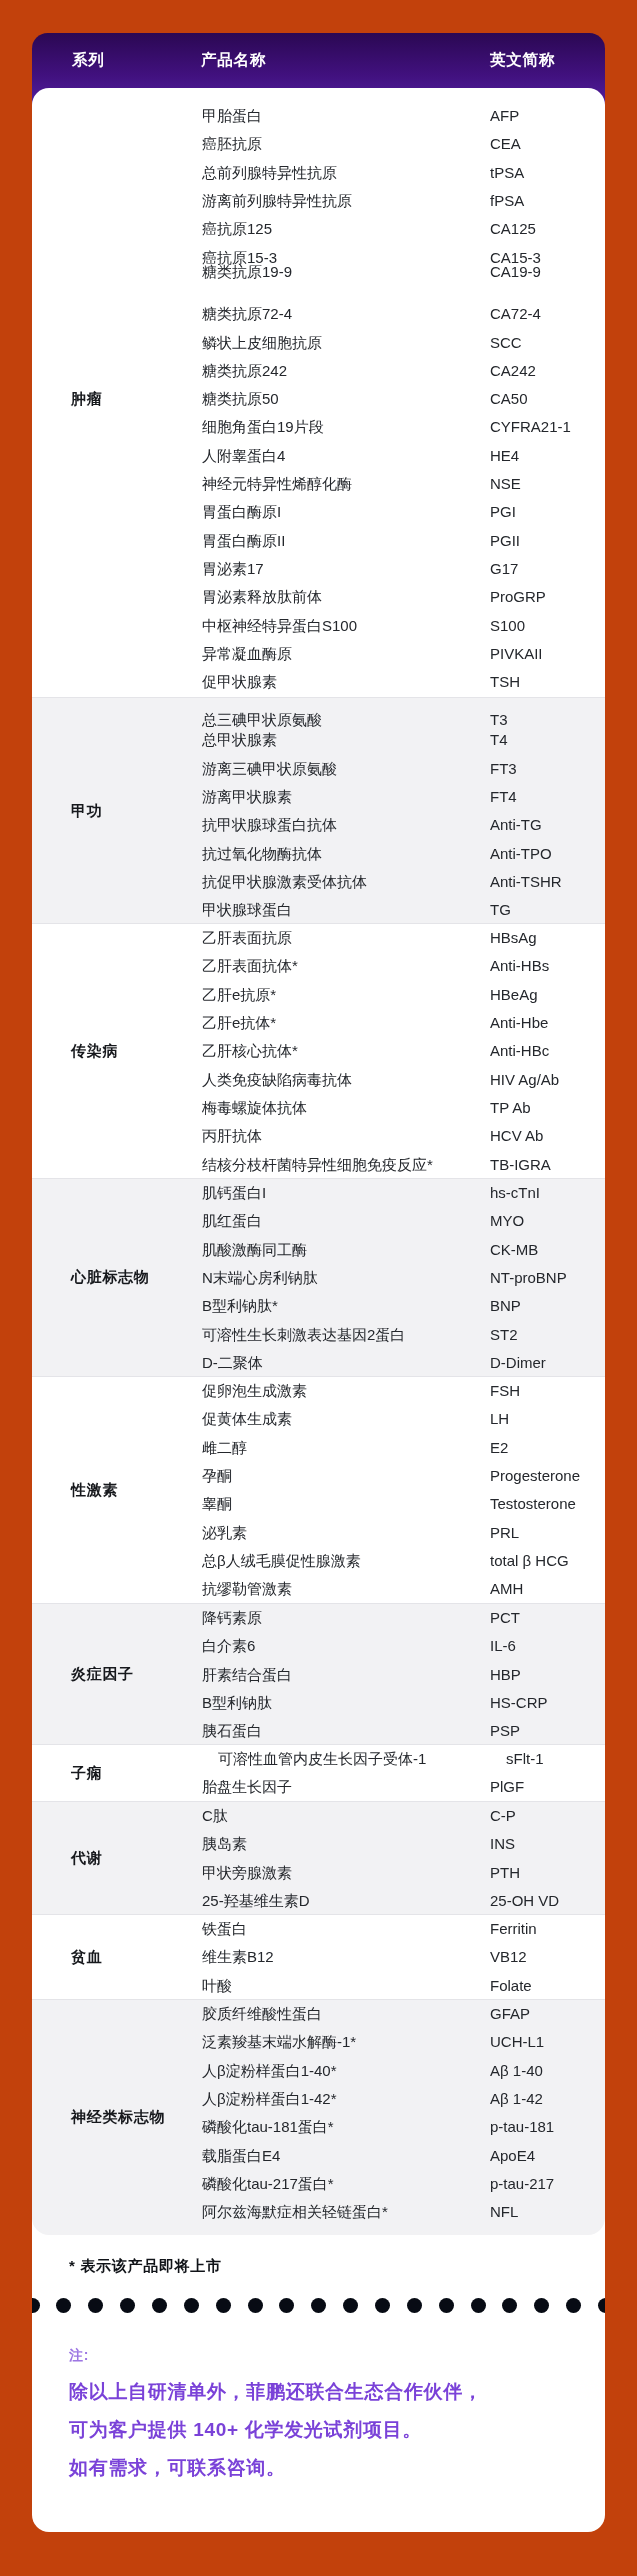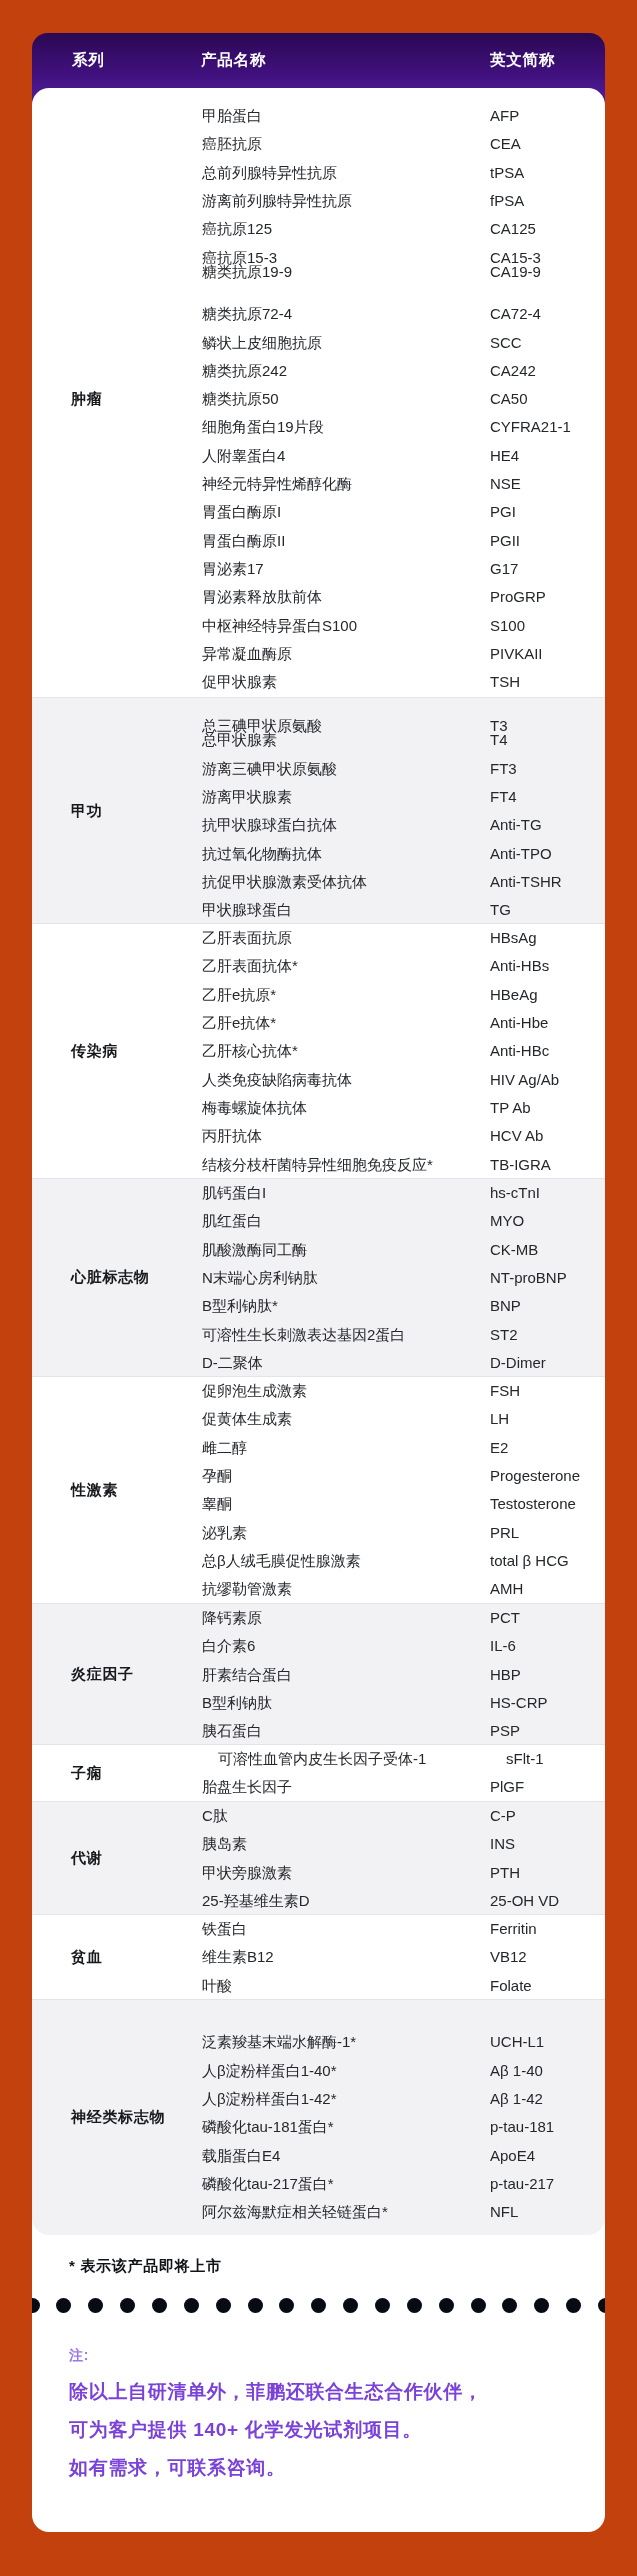--- a/index.html
+++ b/index.html
@@ -154,21 +154,21 @@
             <span class="cell name">异常凝血酶原</span>
             <span class="cell abbr">PIVKAII</span>
           </div>
           <div class="trow" style="top: 566px;">
             <span class="cell name">促甲状腺素</span>
             <span class="cell abbr">TSH</span>
           </div>
         </div>
         <div class="section shaded lined" style="top: 609px; height: 227px;">
           <div class="series-label">甲功</div>
-          <div class="trow" style="top: 14px;">
+          <div class="trow" style="top: 8px;">
             <span class="cell name">总三碘甲状原氨酸</span>
             <span class="cell abbr">T3</span>
           </div>
           <div class="trow" style="top: 28px;">
             <span class="cell name">总甲状腺素</span>
             <span class="cell abbr">T4</span>
           </div>
           <div class="trow" style="top: 57px;">
             <span class="cell name">游离三碘甲状原氨酸</span>
             <span class="cell abbr">FT3</span>
@@ -362,20 +362,24 @@
             <span class="cell name">维生素B12</span>
             <span class="cell abbr">VB12</span>
           </div>
           <div class="trow" style="top: 57px;">
             <span class="cell name">叶酸</span>
             <span class="cell abbr">Folate</span>
           </div>
         </div>
         <div class="section shaded lined last" style="top: 1911px; height: 236px;">
           <div class="series-label">神经类标志物</div>
+          <div class="trow" style="top: 0px;">
+            <span class="cell name">胶质纤维酸性蛋白</span>
+            <span class="cell abbr">GFAP</span>
+          </div>
           <div class="trow" style="top: 28px;">
             <span class="cell name">泛素羧基末端水解酶-1*</span>
             <span class="cell abbr">UCH-L1</span>
           </div>
           <div class="trow" style="top: 57px;">
             <span class="cell name">人β淀粉样蛋白1-40*</span>
             <span class="cell abbr">Aβ 1-40</span>
           </div>
           <div class="trow" style="top: 85px;">
             <span class="cell name">人β淀粉样蛋白1-42*</span>

